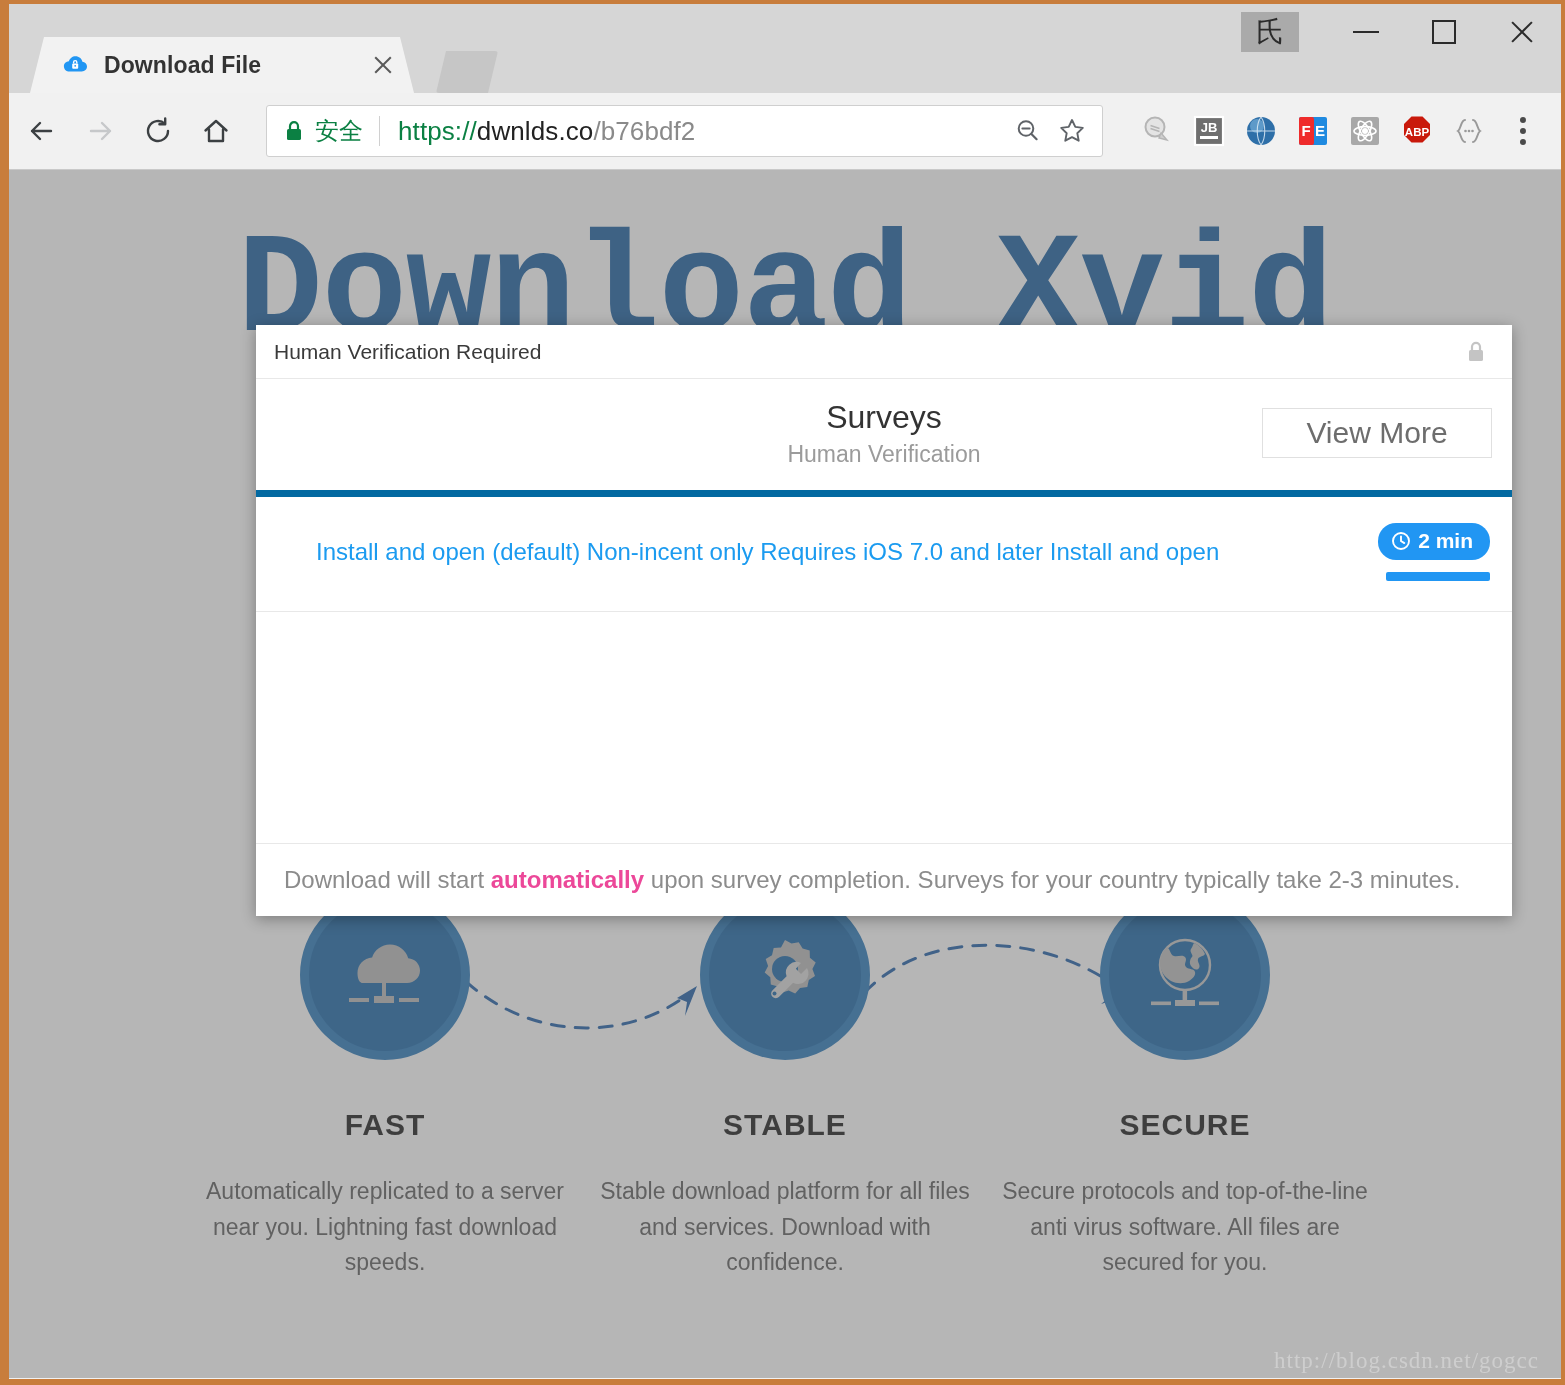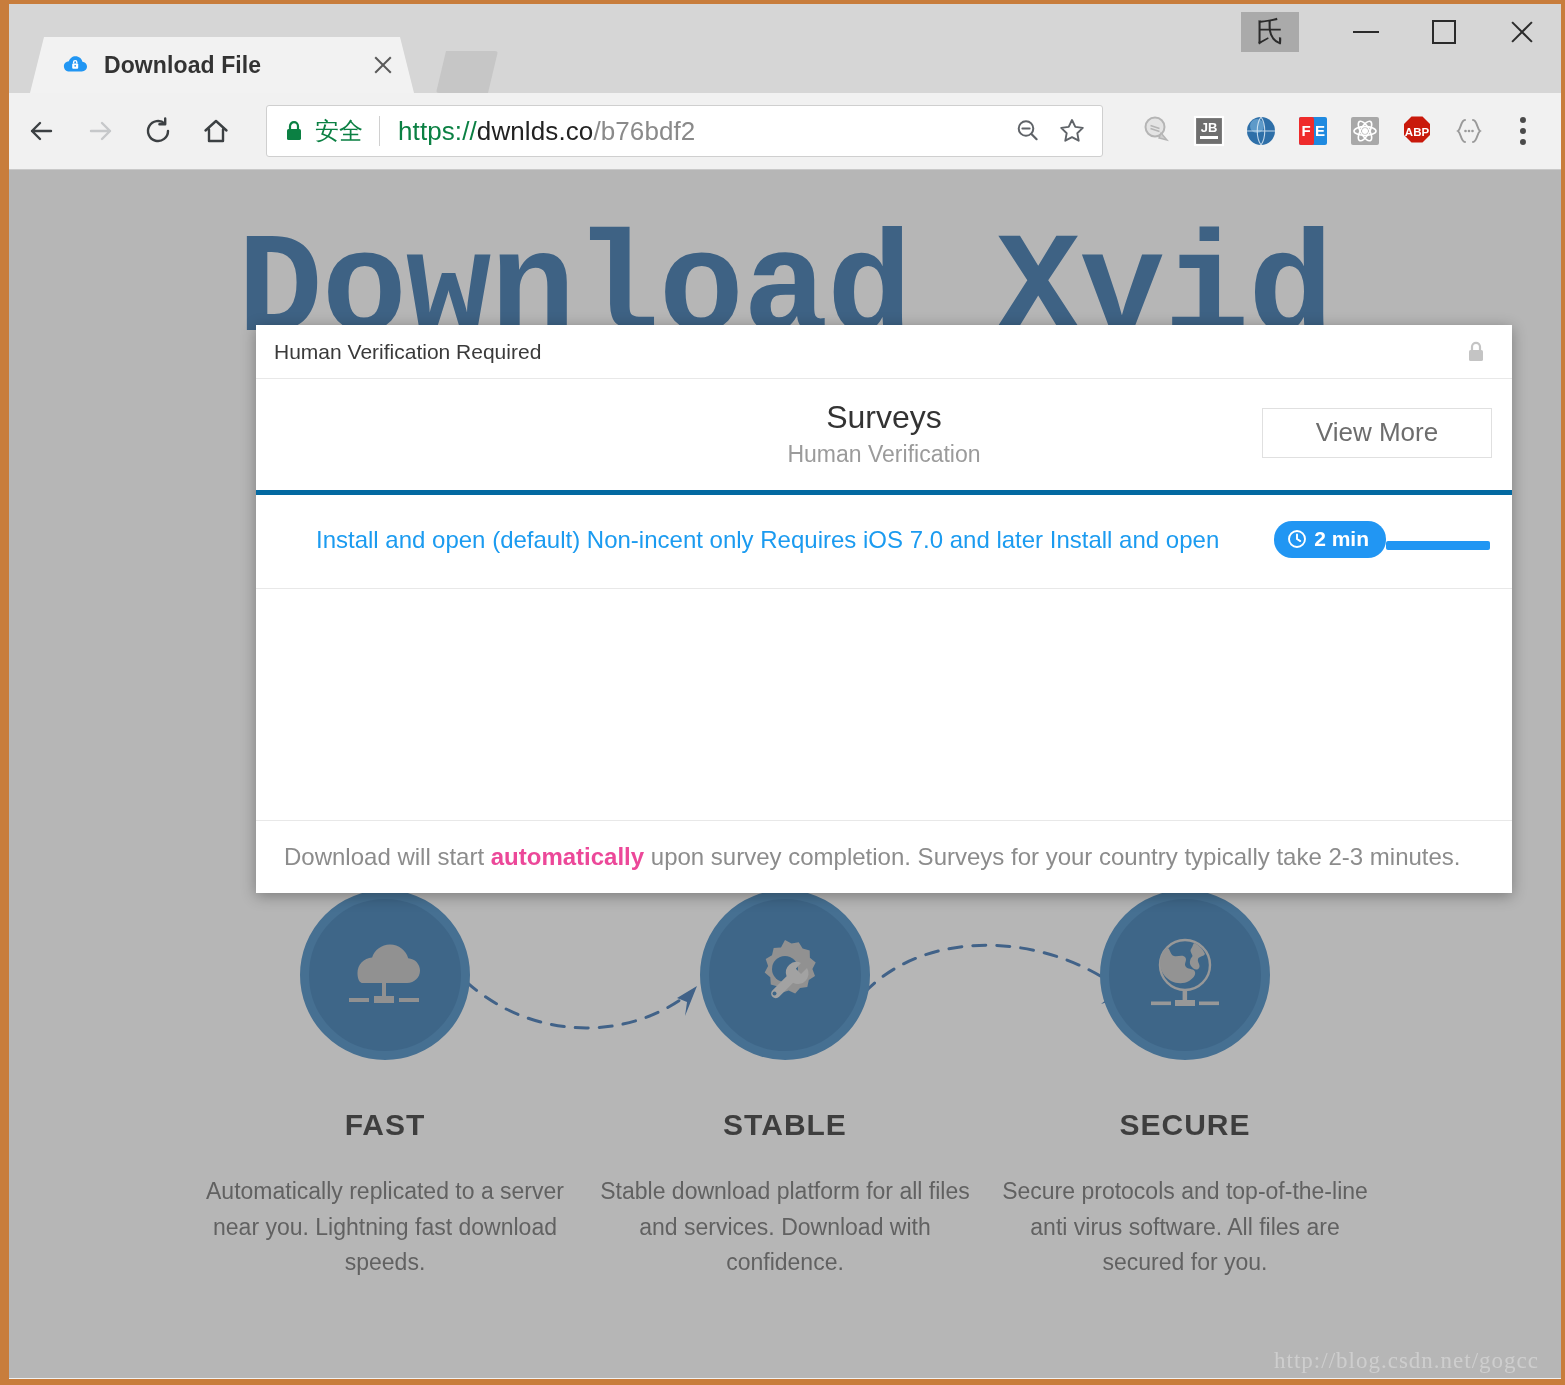--- a/index.html
+++ b/index.html
@@ -348,21 +348,21 @@
   #modal-lock {
     width: 20px; height: 24px;
     flex: 0 0 20px;
     position: relative;
   }
 
   #survey-head {
     display: flex;
     align-items: center;
     padding: 18px 20px 22px 20px;
-    border-bottom: 5px solid #0369a1;
+    border-bottom: 7px solid #0369a1;
     position: relative;
   }
   #survey-head-text {
     flex: 1 1 auto;
     text-align: center;
     padding-left: 230px;
   }
   #surveys-heading {
     font-size: 32px;
     color: #333333;
@@ -375,21 +375,21 @@
     margin-top: 4px;
   }
   #view-more-btn {
     flex: 0 0 230px;
     height: 50px;
     border: 1px solid #e0e0e0;
     background: #ffffff;
     display: flex;
     align-items: center;
     justify-content: center;
-    font-size: 26px;
+    font-size: 30px;
     color: #6d6d6d;
     cursor: pointer;
     font-family: "Liberation Sans", sans-serif;
   }
 
   #survey-row {
     display: flex;
     align-items: center;
     padding: 26px 22px 30px 60px;
     border-bottom: 1px solid #e8e8e8;
@@ -400,21 +400,22 @@
     font-size: 24px;
     color: #1b9bf0;
     text-decoration: none;
     cursor: pointer;
     line-height: 1.3;
     padding-right: 24px;
   }
   #survey-meta {
     flex: 0 0 120px;
     display: flex;
-    align-items: center;
+    flex-direction: column;
+    align-items: flex-end;
   }
   #time-badge {
     background: #2196f3;
     color: #ffffff;
     font-size: 21px;
     font-weight: bold;
     border-radius: 18px;
     padding: 6px 17px 7px 13px;
     display: flex;
     align-items: center;

